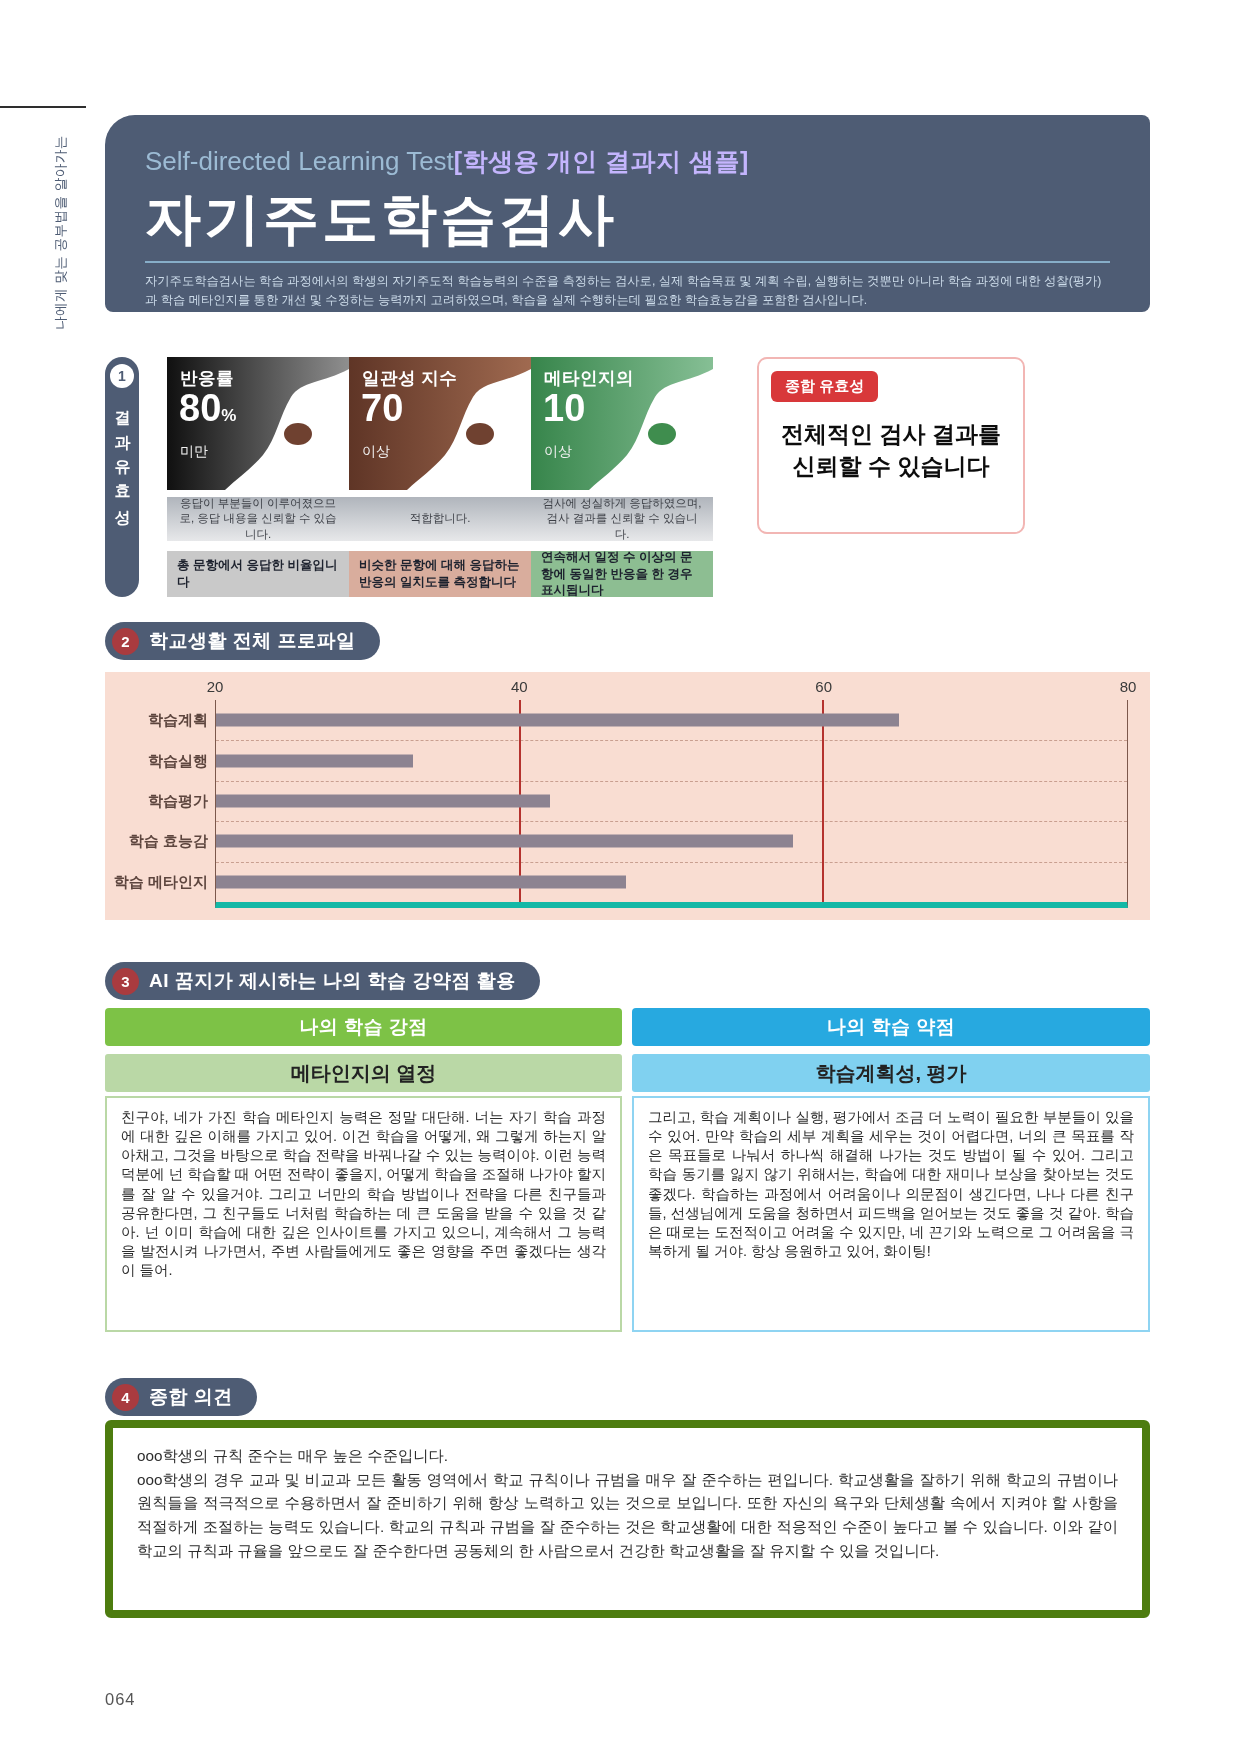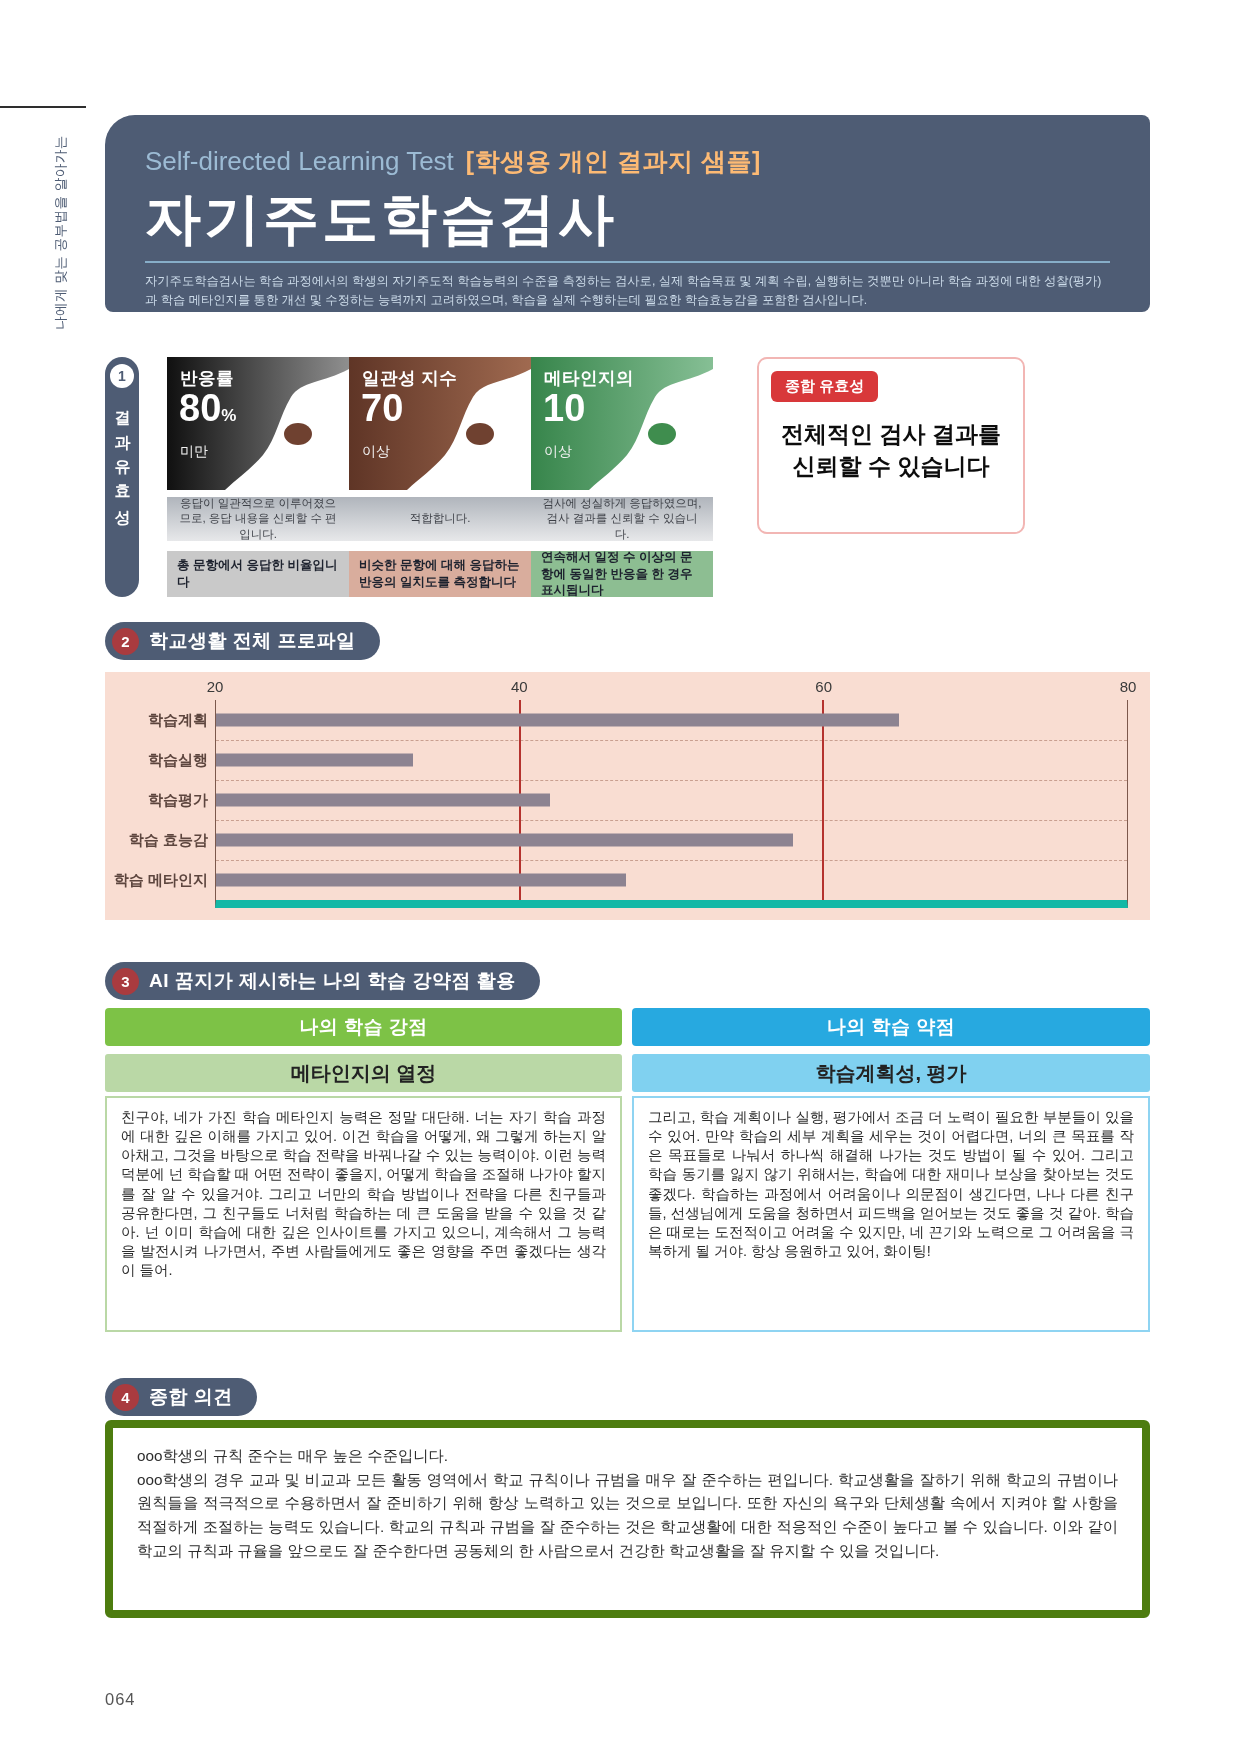--- a/index.html
+++ b/index.html
@@ -8,21 +8,21 @@
 
   
   .corner-rule{position:absolute;left:0;top:106px;width:86px;height:2px;background:#2e2e2e;}
   .side-vtext{position:absolute;left:52px;top:330px;transform:rotate(-90deg);transform-origin:0 0;
     white-space:nowrap;font-size:13.5px;color:#4e5c74;letter-spacing:.5px;}
 
   
   .header{position:absolute;left:105px;top:115px;width:1045px;height:197px;background:#4e5c74;
     border-radius:30px 8px 8px 8px;box-sizing:border-box;padding:30px 40px 0;}
   .eyebrow{font-size:26px;color:#9cbbd4;}
-  .eyebrow .sample{color:#fdba74;font-weight:800;margin-left:12px;font-size:25px;letter-spacing:.5px;}
+  .eyebrow .sample{color:#c4b5fd;font-weight:800;margin-left:0;font-size:25px;letter-spacing:.5px;}
   .h-title{font-size:56px;font-weight:900;color:#ffffff;letter-spacing:3px;margin-top:12px;line-height:1.05;}
   .h-divider{height:2px;background:#87aec9;margin:12px 0 9px;}
   .h-desc{font-size:12.3px;color:#cddcea;line-height:1.55;}
 
   
   .s1-badge{position:absolute;left:105px;top:357px;width:34px;height:240px;background:#4e5c74;border-radius:18px;
     display:flex;flex-direction:column;align-items:center;padding-top:7px;box-sizing:border-box;}
   .s1-badge .bnum{width:24px;height:24px;background:#fff;border-radius:50%;color:#4e5c74;font-weight:800;font-size:14px;
     display:flex;align-items:center;justify-content:center;}
   .s1-badge .vlabel{margin-top:10px;color:#fff;font-weight:700;font-size:16px;writing-mode:vertical-rl;letter-spacing:9px;}
@@ -58,21 +58,21 @@
   .pill .plabel{color:#fff;font-weight:800;font-size:19px;letter-spacing:.5px;white-space:nowrap;}
   .pill-2{left:105px;top:622px;}
   .pill-3{left:105px;top:962px;}
   .pill-4{left:105px;top:1378px;}
 
   
   .chart{position:absolute;left:105px;top:672px;width:1045px;height:248px;background:#f9ddd2;}
   .chart-ticks{position:absolute;left:110px;top:6px;width:913px;height:20px;}
   .tick{position:absolute;transform:translateX(-50%);font-size:15px;color:#3a3a3a;}
   .chart-plot{position:absolute;left:110px;top:28px;width:913px;height:208px;
-    border-left:1px solid #7c584c;border-right:1px solid #7c584c;border-bottom:8px solid #14b8a6;box-sizing:border-box;}
+    border-left:1px solid #7c584c;border-right:1px solid #7c584c;border-bottom:6px solid #14b8a6;box-sizing:border-box;}
   .refline{position:absolute;top:0;bottom:0;width:2px;background:#b5322e;transform:translateX(-1px);z-index:1;}
   .crow{position:absolute;left:0;right:0;height:20%;}
   .crow .sep{position:absolute;left:0;right:0;top:0;border-top:1px dashed #c99f90;}
   .bar{position:absolute;left:0;top:50%;transform:translateY(-50%);height:13px;background:#8d8391;z-index:2;}
   .rlabel{position:absolute;right:calc(100% + 8px);top:50%;transform:translateY(-50%);
     white-space:nowrap;font-size:15px;font-weight:600;color:#5d453e;}
 
   
   .col{position:absolute;top:1008px;}
   .col-strength{left:105px;width:517px;}
@@ -131,21 +131,21 @@
                 <stop offset="1" stop-color="#8f8f8f"></stop>
               </linearGradient>
             </defs>
           <path d="M0,0 H182 V12 C156,26 134,24 124,40 C112,60 110,80 96,98 C84,112 72,120 58,133 H0 Z" fill="url(#g1)"></path>
           <ellipse cx="131" cy="77" rx="14" ry="11" fill="#6f4130"></ellipse>
         </svg>
         <div class="blob-title">반응률</div>
         <div class="blob-value"><span>80</span><span class="unit">%</span></div>
         <div class="blob-qual">미만</div>
       </div>
-      <div class="card-mid">응답이 일관적으로 이루어졌으므로, 응답 내용을 신뢰할 수 편입니다.</div>
+      <div class="card-mid">응답이 부분들이 이루어졌으므로, 응답 내용을 신뢰할 수 있습니다.</div>
       <div class="card-bottom bottom-gray">총 문항에서 응답한 비율입니다</div>
     </div>
 
     <div class="card">
       <div class="blob">
         <svg viewBox="0 0 182 133" width="182" height="133">
           <defs>
               <linearGradient id="g2" x1="0" y1="0" x2="1" y2="0">
             <stop offset="0" stop-color="#5f3526"></stop>
                 <stop offset="1" stop-color="#a06a50"></stop>

